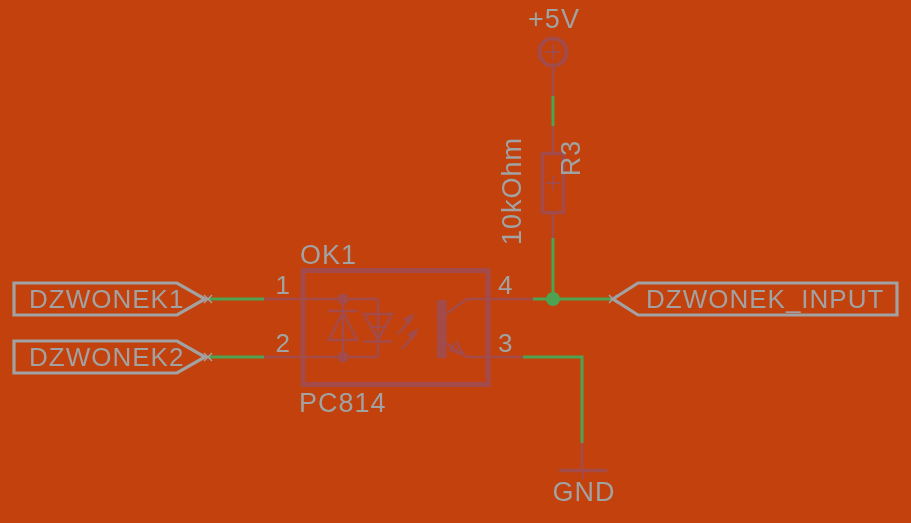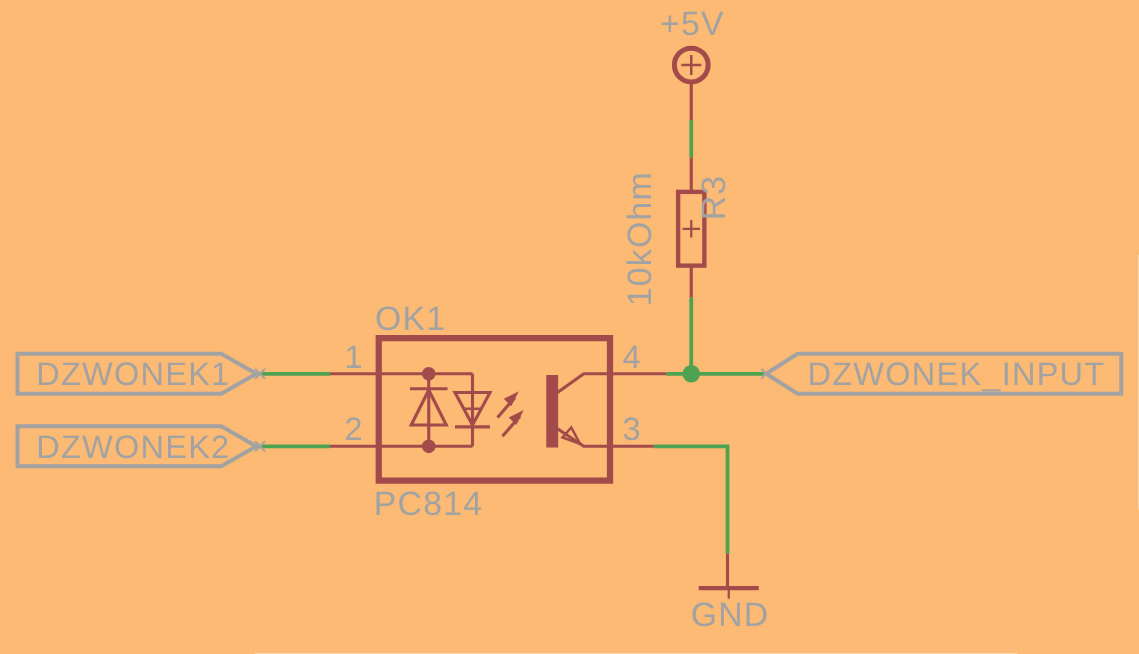--- a/index.html
+++ b/index.html
@@ -4,21 +4,21 @@
 <style>
   html, body {
     margin: 0;
     padding: 0;
     background: #ffffff;
   }
   .stage {
     position: relative;
     width: 911px;
     height: 523px;
-    background: #fdba74;
+    background: #c2410c;
     overflow: hidden;
   }
   svg {
     display: block;
   }
   .sch-text {
     font-family: "Liberation Sans", "DejaVu Sans", sans-serif;
     fill: #a2a2a2;
     letter-spacing: 1px;
   }

